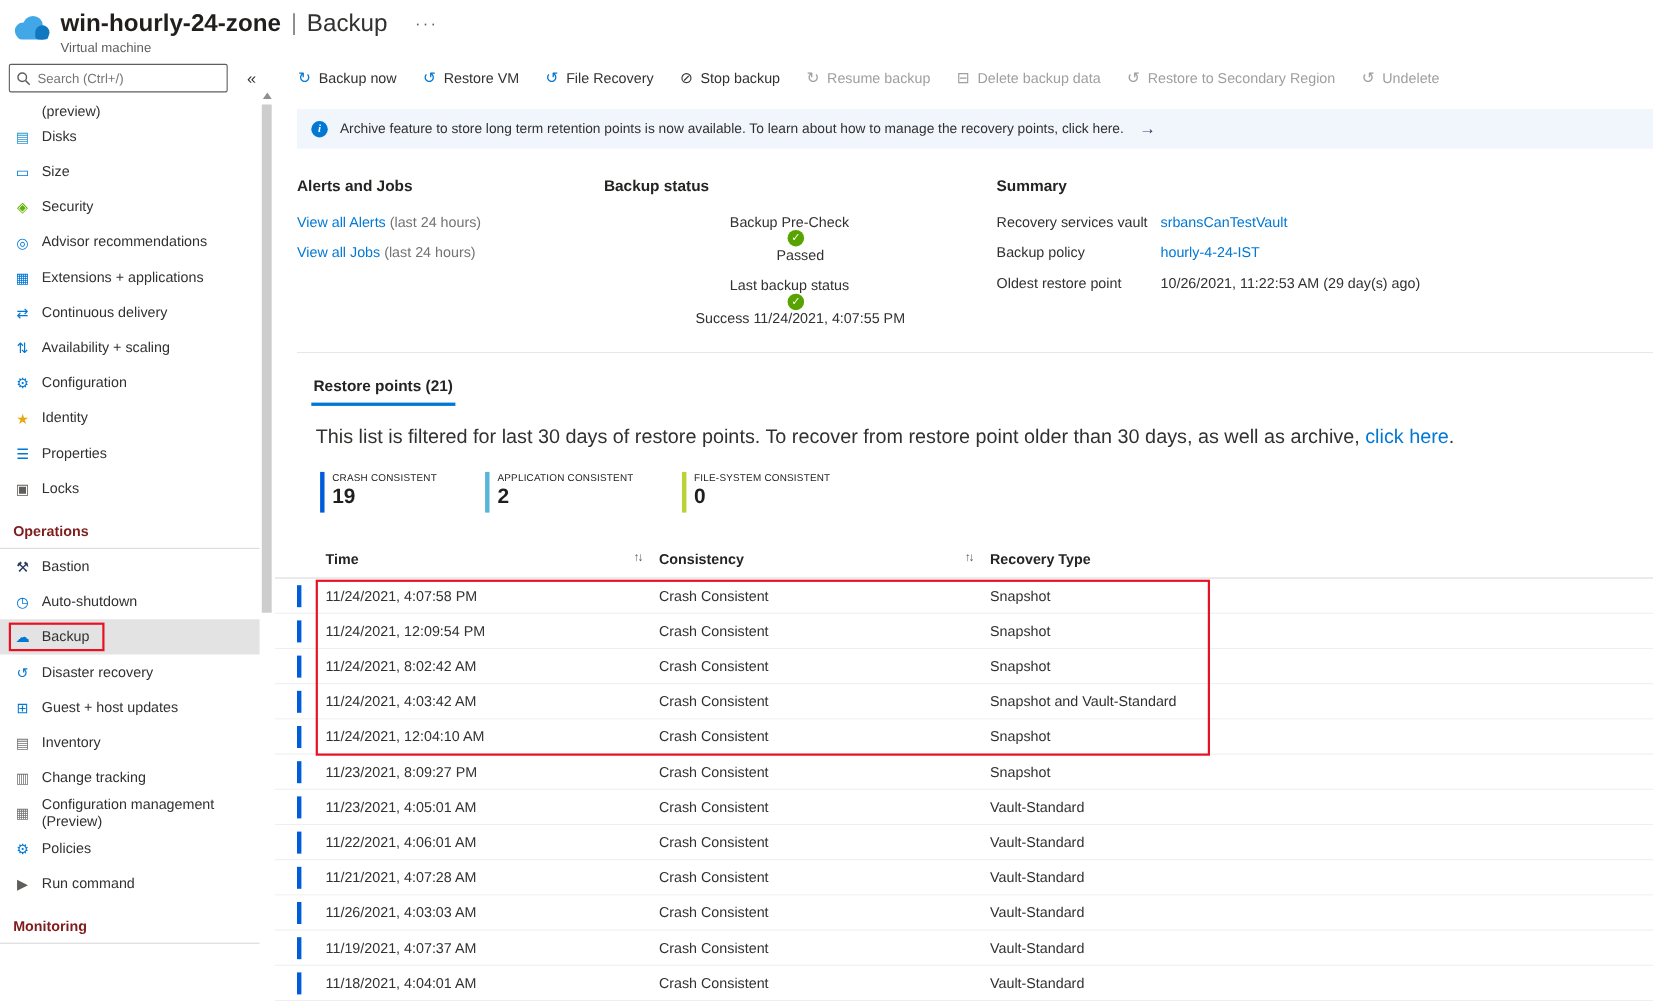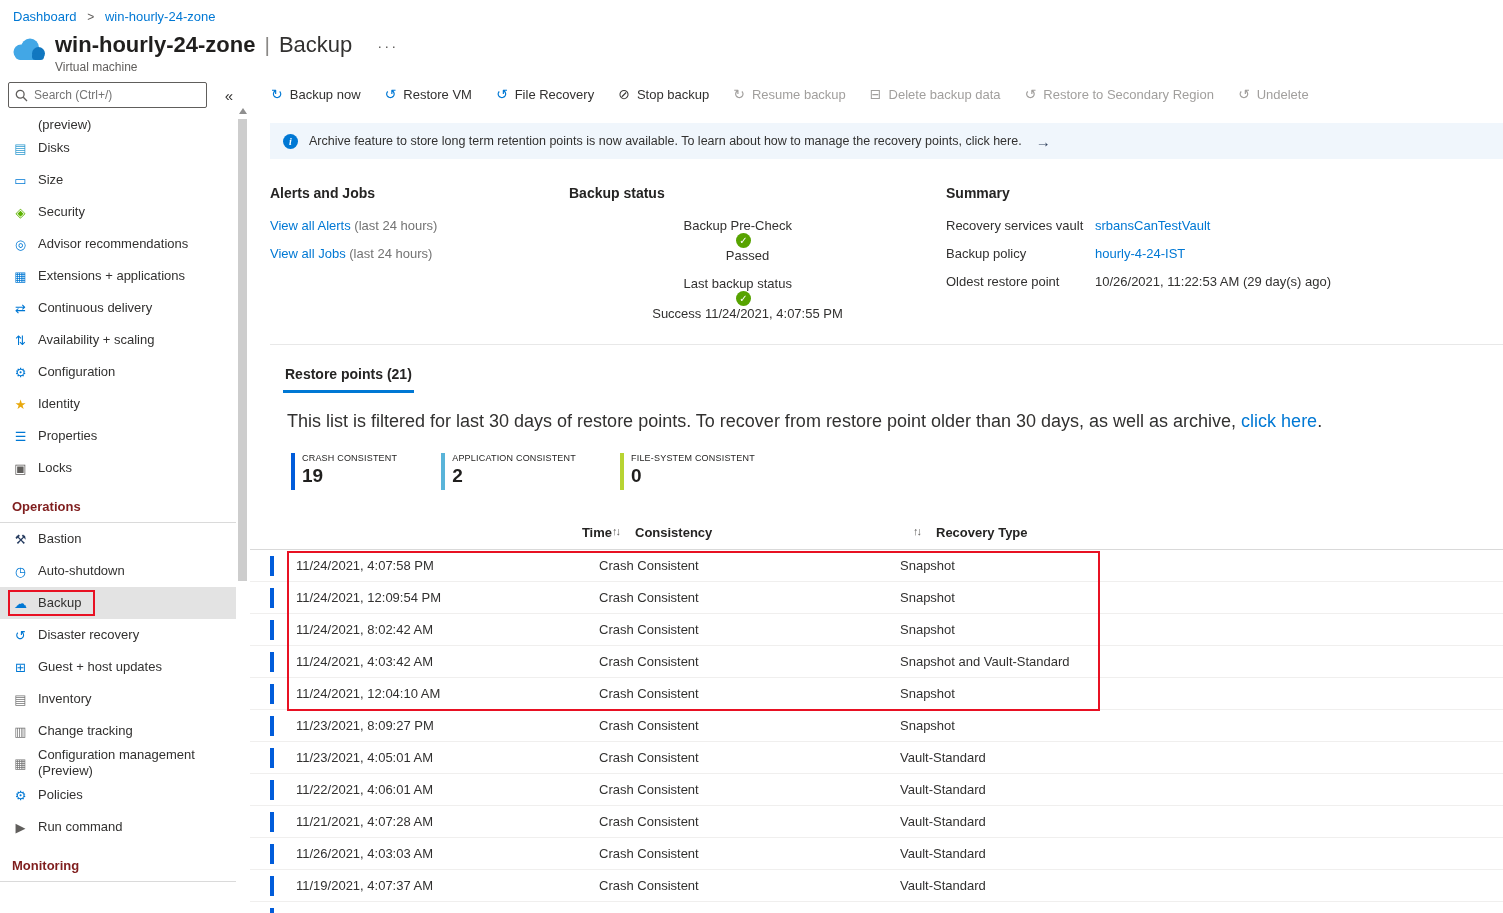--- a/index.html
+++ b/index.html
@@ -65,21 +65,21 @@
   .tb-btn.disabled { color:#a19f9d; cursor:default; }
   .tb-icon { font-size:14px; line-height:1; }
 
   .banner { margin:9px 0 0 20px; height:36px; background:#f0f6fc; display:flex; align-items:center; padding:0 13px; gap:11px; }
   .info-icon { width:15px; height:15px; border-radius:50%; background:#0078d4; color:#fff; font-size:10px;
                font-weight:bold; font-style:italic; font-family:"Liberation Serif","DejaVu Serif",serif;
                display:inline-flex; align-items:center; justify-content:center; flex:none; }
   .banner-text { font-size:12.5px; color:#323130; }
   .banner-arrow { color:#32435f; font-size:15px; margin-left:3px; cursor:pointer; }
 
-  .panels { display:grid; grid-template-columns:279px 357px 1fr; margin:26px 0 0 20px;gap:20px; }
+  .panels { display:grid; grid-template-columns:279px 357px 1fr; margin:26px 0 0 20px; }
   .panel h3 { font-size:14px; font-weight:bold; color:#252423; margin:0 0 17px; }
   .aj-row { margin:0 0 13px; font-size:13px; }
   a.link, .link-val { color:#0078d4; cursor:pointer; }
   .suffix { color:#737373; }
   .st-row { display:flex; align-items:center; margin:0 0 13px; font-size:13px;flex-direction:column; }
   .st-label { width:128px; flex:none; }
   .check { width:15px; height:15px; border-radius:50%; background:#57a300; color:#fff; font-size:10px; font-weight:bold;
            display:inline-flex; align-items:center; justify-content:center; margin-right:8px; flex:none; }
   .sm-row { display:flex; margin:0 0 13px; font-size:13px; }
   .sm-label { width:149px; flex:none; }
@@ -93,44 +93,39 @@
   .stats { display:flex; gap:44px; margin:21px 0 0 41px; }
   .stat { display:flex; gap:7px; }
   .stat-bar { width:4px; height:37px; flex:none; }
   .stat-label { font-size:9px; color:#252423; letter-spacing:0.2px; }
   .stat-value { font-size:19px; font-weight:bold; color:#201f1e; margin-top:2px; }
 
   .table { margin-top:26px; position:relative; }
   .thead { display:flex; align-items:center; height:34px; border-bottom:1px solid #d9d9d9;
            font-weight:bold; font-size:13px; color:#252423; }
   .th-spacer { width:46px; flex:none; }
-  .th-time { width:303px; flex:none; display:flex; justify-content:flex-end; padding-right:16px;margin-left:36px; }
+  .th-time { width:303px; flex:none; display:flex; justify-content:space-between; padding-right:16px; }
   .th-cons { width:301px; flex:none; display:flex; justify-content:space-between; padding-right:16px; }
   .th-rec { flex:1; }
   .sort { color:#605e5c; font-weight:normal; font-size:11px; letter-spacing:-2px; cursor:pointer; }
 
   .trow { display:flex; align-items:center; height:32px; border-bottom:1px solid #f0efee; cursor:pointer; }
   .td-bar { width:46px; flex:none; display:flex; align-items:center; padding-left:20px; }
   .accent { width:4px; height:20px; background:#015cda; }
   .td-time { width:303px; flex:none; }
   .td-cons { width:301px; flex:none; }
   .td-rec { flex:1; }
   .row-highlight { position:absolute; left:37px; top:35px; width:813px; height:160px;
                    border:2px solid #e81123; pointer-events:none; }
 </style>
 </head>
 <body>
 
 <div class="page">
 
-  <div class="breadcrumb">
-    <a>Dashboard</a>
-    <span class="bc-sep">&gt;</span>
-    <a>win-hourly-24-zone</a>
-  </div>
 
   <div class="page-header">
     <span class="vm-icon">
       <svg width="36" height="26" viewBox="0 0 36 26">
         <circle cx="11" cy="15" r="7.5" fill="#42a7e6"></circle>
         <circle cx="20" cy="10.5" r="9" fill="#42a7e6"></circle>
         <rect x="5" y="13" width="27" height="10" rx="5" fill="#42a7e6"></rect>
         <circle cx="28.5" cy="16.5" r="6.5" fill="#1177c0"></circle>
         <rect x="22" y="16" width="12" height="7" rx="3.5" fill="#1177c0"></rect>
       </svg>

